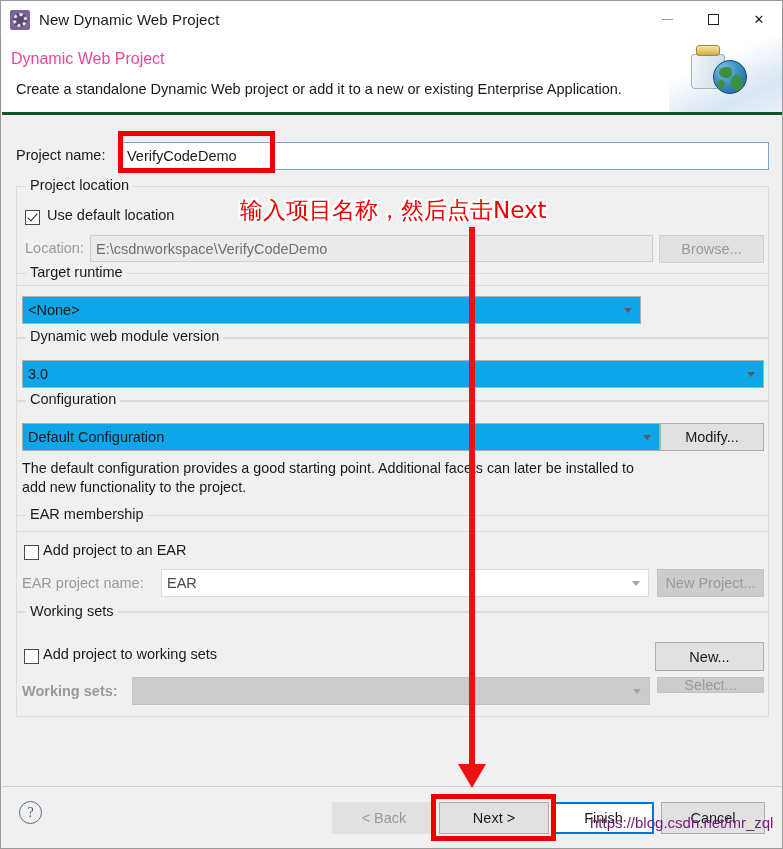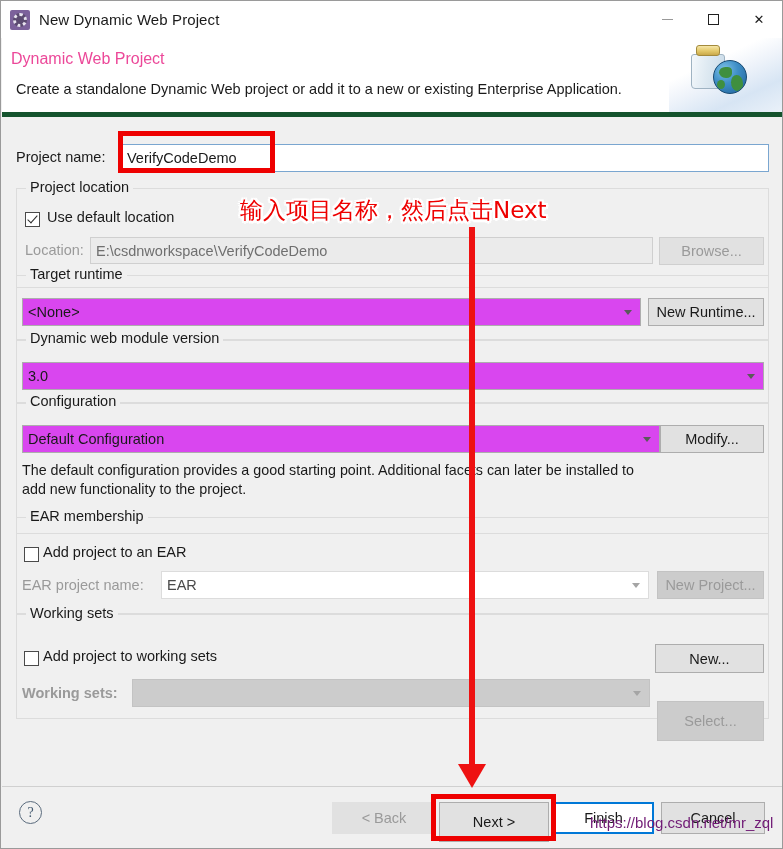--- a/index.html
+++ b/index.html
@@ -172,21 +172,21 @@
     border-radius: 50%;
   }
 
   
   .body-area {
     position: absolute;
     left: 1px; top: 111px;
     width: 780px;
     height: 674px;
     background: #f0f0f0;
-    border-top: 5px solid #14532d;
+    border-top: 3px solid #14532d;
     box-sizing: border-box;
   }
 
   .lbl {
     font-size: 14.5px;
     color: #1a1a1a;
     white-space: nowrap;
   }
   .lbl.dim { color: #9a9a9a; }
 
@@ -248,21 +248,21 @@
   }
   .btn.primary {
     background: #ffffff;
     border: 2px solid #0078d7;
   }
 
   
   .combo {
     position: absolute;
     box-sizing: border-box;
-    background: #d946ef;
+    background: #0ea5e9;
     border: 1px solid #adadad;
     font-size: 14.5px;
     color: #1a1a1a;
     display: flex;
     align-items: center;
     padding-left: 5px;
   }
   .combo.white {
     background: #ffffff;
     border: 1px solid #dcdcdc;
@@ -433,21 +433,20 @@
     <input class="textfield readonly abs" type="text" style="left: 88px; top: 120px; width: 563px; height: 27px;" readonly="" value="E:\csdnworkspace\VerifyCodeDemo">
     <button class="btn disabled" style="left:657px; top:120px; width:105px; height:28px;">Browse...</button>
 
     <div class="group" style="left:14px; top:158px; width:753px; height:66px;">
       <span class="group-title">Target runtime</span>
     </div>
     <div class="combo" style="left:20px; top:181px; width:619px; height:28px;">
       <span>&lt;None&gt;</span>
       <span class="combo-arrow"></span>
     </div>
-    <button class="btn" style="left:646px; top:181px; width:116px; height:28px;">New Runtime...</button>
 
     <div class="group" style="left:14px; top:222px; width:753px; height:65px;">
       <span class="group-title">Dynamic web module version</span>
     </div>
     <div class="combo" style="left:20px; top:245px; width:742px; height:28px;">
       <span>3.0</span>
       <span class="combo-arrow"></span>
     </div>
 
     <div class="group" style="left:14px; top:285px; width:753px; height:132px;">
@@ -477,27 +476,27 @@
       <span class="group-title">Working sets</span>
     </div>
     <div class="checkbox" style="left:22px; top:534px;"></div>
     <div class="lbl abs" style="left:41px; top:531px;">Add project to working sets</div>
     <button class="btn" style="left:653px; top:527px; width:109px; height:29px;">New...</button>
     <div class="lbl dim abs" style="left:20px; top:568px;font-weight:bold;">Working sets:</div>
     <div class="combo greyed" style="left:130px; top:562px; width:518px; height:28px;">
       <span></span>
       <span class="combo-arrow"></span>
     </div>
-    <button class="btn disabled" style="left:655px; top:562px; width:107px; height:40px; background:#cccccc; border-color:#c3c3c3;margin-top:22px;">Select...</button>
+    <button class="btn disabled" style="left:655px; top:562px; width:107px; height:16px; background:#cccccc; border-color:#c3c3c3;">Select...</button>
   </div>
 
   <div class="footer">
     <div class="help-icon">?</div>
     <button class="btn disabled" style="left:330px; top:15px; width:104px; height:32px; background:#e1e1e1; border-color:#e1e1e1;">&lt; Back</button>
-    <button class="btn" style="left:437px; top:15px; width:110px; height:40px;">Next &gt;</button>
+    <button class="btn" style="left:437px; top:15px; width:110px; height:32px;">Next &gt;</button>
     <button class="btn primary" style="left:551px; top:15px; width:101px; height:32px;">Finish</button>
     <button class="btn" style="left:659px; top:15px; width:104px; height:32px;">Cancel</button>
     <div class="watermark" style="left:588px; top:27px;">https://blog.csdn.net/mr_zql</div>
   </div>
 
   <div class="hl-box" style="left:117px; top:130px; width:157px; height:42px;"></div>
   <div class="annot-text" style="left:239px; top:194px;">输入项目名称，然后点击Next</div>
   <div class="arrow-shaft" style="left:468px; top:226px; height:540px;"></div>
   <div class="arrow-head" style="left:457px; top:763px;"></div>
   <div class="hl-box" style="left:430px; top:793px; width:125px; height:47px;"></div>

